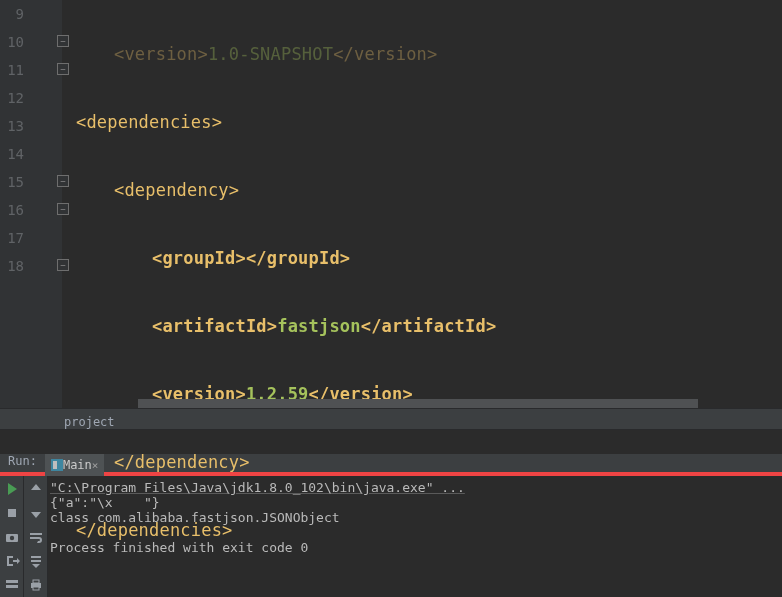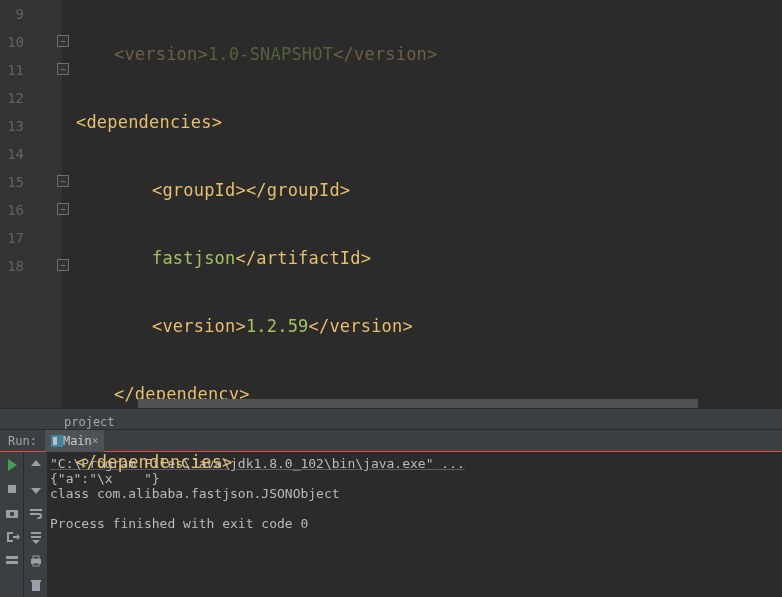--- a/index.html
+++ b/index.html
@@ -76,21 +76,21 @@
     letter-spacing: 0.2px;
     white-space: pre;
     padding-left: 14px;
     position: relative;
   }
   .code .line { height: 28px; display: flex; align-items: center; }
   .tag { color: var(--tag-orange); text-align: right; }
   .txt { color: var(--text-green); text-align: center; }
   .muted { opacity: 0.35; }
   .ind1 { padding-left: 38px; }
-  .ind2 { padding-left: 76px; }
+  .ind2 { padding-left: 76px; font-weight: bold; }
   
   .hscroll {
     position: absolute;
     bottom: 0;
     left: 76px;
     width: 560px;
     height: 9px;
     background: var(--scrollbar);
     border-radius: 0;
   }
@@ -102,25 +102,25 @@
     border-bottom: 1px solid #292a2c;
     color: var(--crumb-fg);
     font-size: 12px;
     display: flex;
     align-items: flex-end;
     padding-left: 64px;
   }
   .tabbar {
     height: 22px;
     background: var(--panel-bg);
-    border-bottom: 1px solid #ef4444;
+    border-bottom: 4px solid #ef4444;
     display:flex;
-    align-items:center;
     font-size: 12px;
     color: var(--crumb-fg);
+    margin-top: 24px;
   }
   .runtitle { padding: 0 8px; }
   .tab {
     display:flex;align-items:center;gap:0;
     padding: 0 6px;
     height: 22px;
     background: #4e5254;
     color:#cacaca;
   }
   .tab .close { font-size: 11px; color:#a0a0a0; cursor:pointer;}
@@ -205,22 +205,23 @@
         <span class="num">17</span>
       </div>
     <div class="line">
         <span class="num">18</span>
         <span class="fold"></span>
       </div>
   </div>
   <div class="code">
     <div class="line ind1 muted"><span class="tag">&lt;version&gt;</span><span class="txt">1.0-SNAPSHOT</span><span class="tag">&lt;/version&gt;</span></div>
     <div class="line"><span class="tag">&lt;dependencies&gt;</span></div>
+    <div class="line ind1"><span class="tag">&lt;dependency&gt;</span></div>
     <div class="line ind2"><span class="tag">&lt;groupId&gt;</span><span class="tag">&lt;/groupId&gt;</span></div>
-    <div class="line ind2"><span class="txt">fastjson</span><span class="tag">&lt;/artifactId&gt;</span></div>
+    <div class="line ind2"><span class="tag">&lt;artifactId&gt;</span><span class="txt">fastjson</span><span class="tag">&lt;/artifactId&gt;</span></div>
     <div class="line ind2"><span class="tag">&lt;version&gt;</span><span class="txt">1.2.59</span><span class="tag">&lt;/version&gt;</span></div>
     <div class="line ind1"><span class="tag">&lt;/dependency&gt;</span></div>
     <div class="line"><span class="tag">&lt;/dependencies&gt;</span></div>
     <div class="line"></div>
     
     <div class="hscroll"></div>
   </div>
 </div>
 
 <div class="crumbs">

